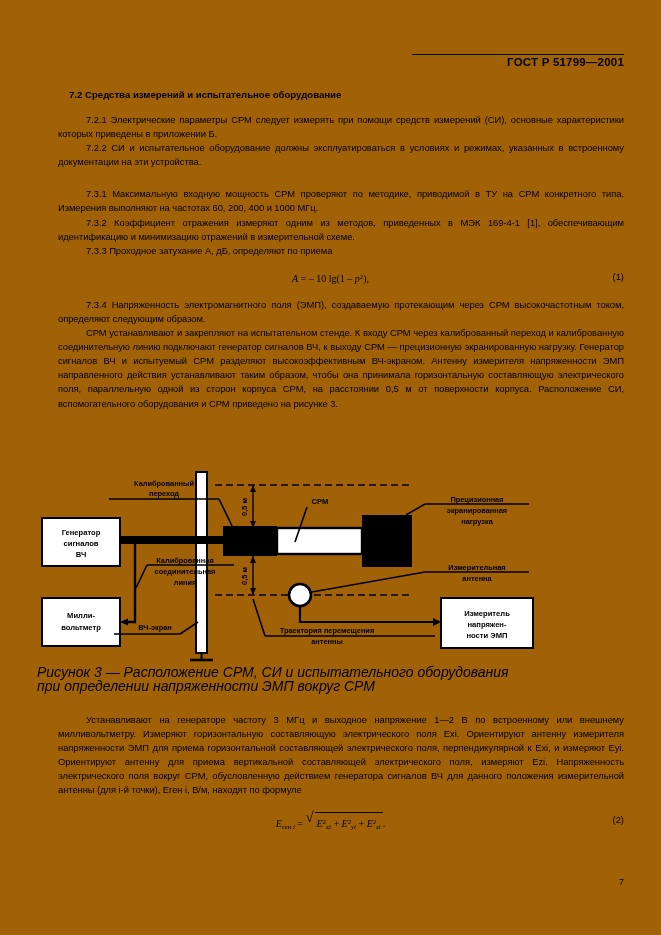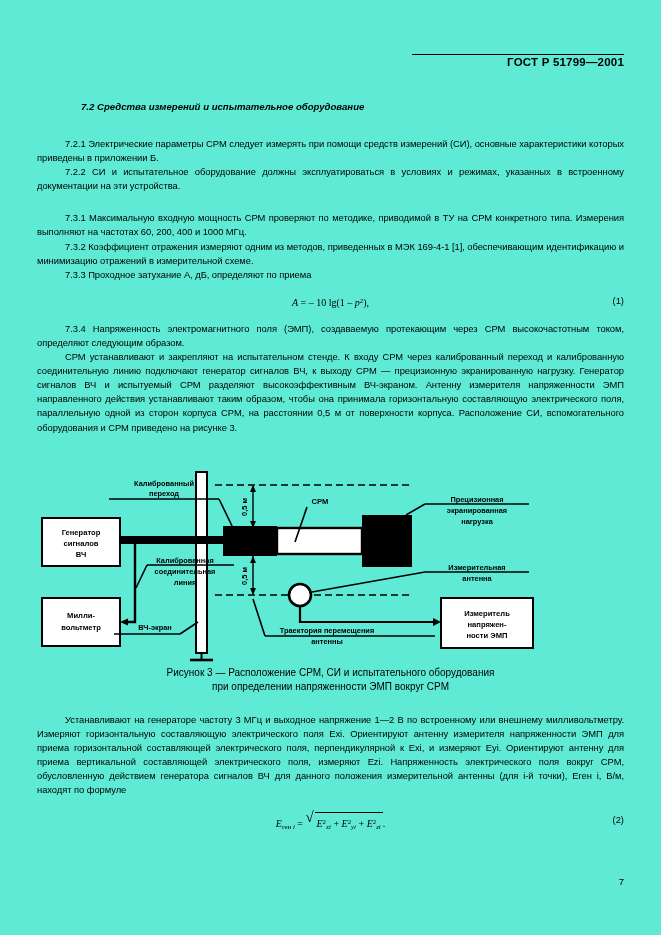--- a/index.html
+++ b/index.html
@@ -4,21 +4,21 @@
 <style>
   html, body {
     margin: 0;
     padding: 0;
     background: #ffffff;
   }
   .page {
     position: relative;
     width: 661px;
     height: 935px;
-    background: #5eead4;
+    background: #a16207;
     font-family: "Liberation Sans", sans-serif;
     color: #000000;
     overflow: hidden;
   }
 
   
   .header {
     position: absolute;
     top: 56px;
     right: 37px;
@@ -46,28 +46,27 @@
     top: 84px;
     width: 587px;
   }
   .para {
     font-size: 9.4px;
     line-height: 14.1px;
     text-align: justify;
     margin: 0;
     letter-spacing: -0.05px;
   }
-  .para.indent { text-indent: 28px; }
+  .para.indent { text-indent: 28px; margin-left: 21px; }
   .sec-head {
     font-size: 9.6px;
     font-weight: bold;
     line-height: 14px;
-    margin: 16px;
+    margin: 4px;
     text-indent: 28px;
-    font-style: italic;
   }
   .gap-s { height: 7px; }
   .gap-m { height: 11px; }
   .gap-l { height: 14px; }
 
   
   .formula-row {
     position: relative;
     font-size: 10px;
     line-height: 16px;
@@ -116,23 +115,24 @@
     left: 0;
     top: 0;
     width: 587px;
     height: 195px;
   }
   .fig-caption {
     position: absolute;
     left: 0;
     top: 196px;
     width: 587px;
-    text-align: center;
-    font-size: 10px;
+    text-align: left;
+    font-size: 14px;
     line-height: 13.5px;
+    font-style: italic;
   }
 
   
   .page-number {
     position: absolute;
     right: 37px;
     bottom: 48px;
     font-size: 9.6px;
     font-weight: normal;
   }

